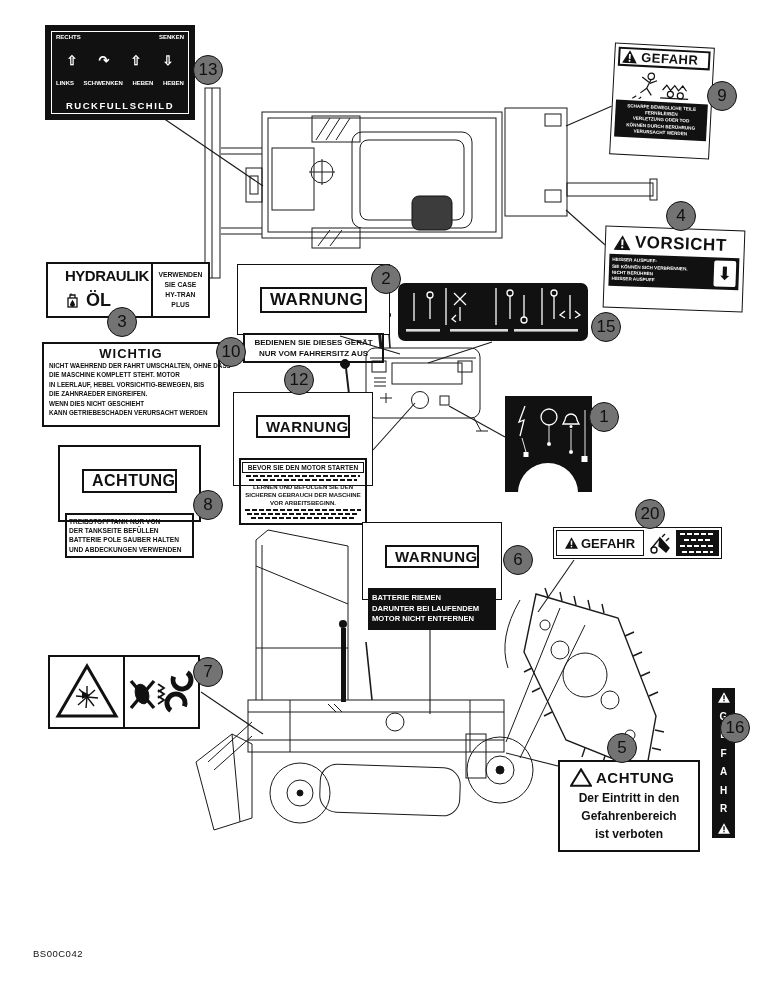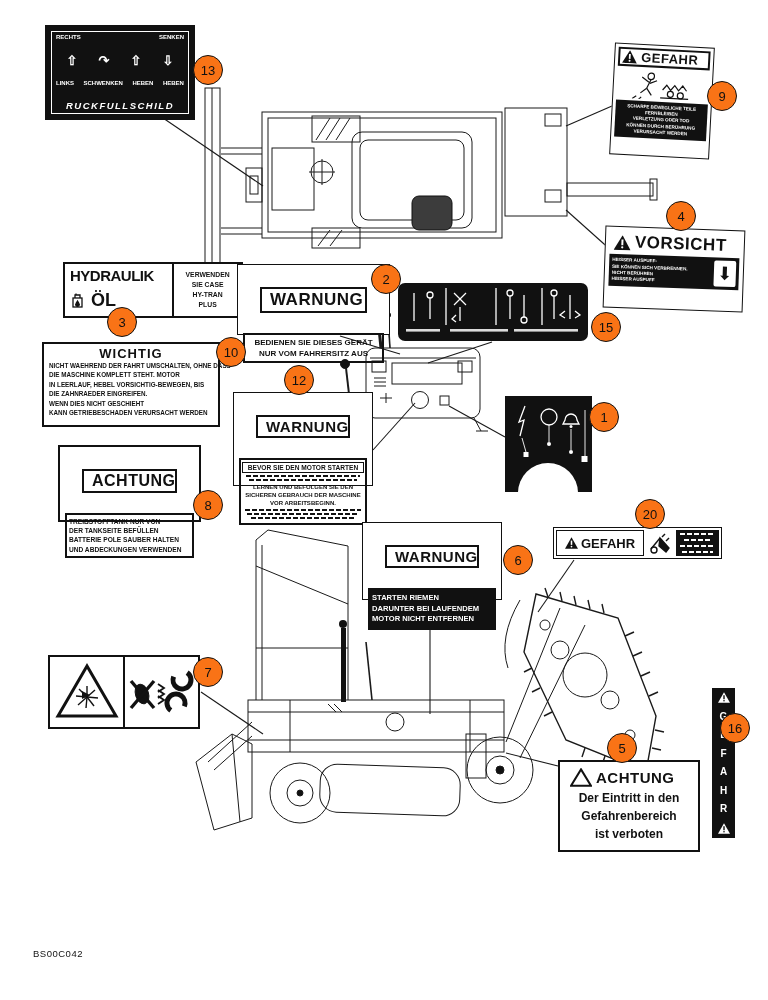--- a/index.html
+++ b/index.html
@@ -6,48 +6,48 @@
   body{
     width:768px;height:1000px;background:#fff;position:relative;
     font-family:"Liberation Sans", sans-serif;color:#111;overflow:hidden;
   }
   .stage{position:absolute;left:0;top:0;width:768px;height:1000px;}
   svg.underlay{position:absolute;left:0;top:0;z-index:0;}
   .decal{position:absolute;background:#fff;border:2px solid #111;box-sizing:border-box;z-index:2;}
   .hdr{display:flex;align-items:center;gap:4px;border:2px solid #111;margin:20px;padding:1px 4px;font-weight:bold;letter-spacing:.5px;white-space:nowrap;}
   .bodybox{border:2px solid #111;margin:0 3px 3px;padding:2px;font-weight:bold;text-align:center;}
   .callout{position:absolute;width:30px;height:30px;border:1.6px solid #111;border-radius:50%;
-    background:#f97316;display:flex;align-items:center;justify-content:center;
-    font-size:13px;z-index:4;box-sizing:border-box;}
+    background:#737373;display:flex;align-items:center;justify-content:center;
+    font-size:17px;z-index:4;box-sizing:border-box;}
   .micro{height:2px;background:repeating-linear-gradient(90deg,#111 0 5px,rgba(0,0,0,0) 5px 7px);margin:2px auto;}
   .microw{height:2px;background:repeating-linear-gradient(90deg,#fff 0 5px,rgba(0,0,0,0) 5px 7px);margin:2px auto;}
 
   
   #d13{left:45px;top:25px;width:150px;height:95px;background:#111;color:#fff;padding:4px;}
   #d13 .frame{border:1.5px solid #fff;height:100%;box-sizing:border-box;display:flex;flex-direction:column;
     justify-content:space-between;font-size:6px;font-weight:bold;padding:2px 4px;}
   #d13 .row{display:flex;justify-content:space-between;}
   #d13 .arrows{display:flex;justify-content:space-around;font-size:13px;line-height:13px;color:#fff;}
-  #d13 .title{text-align:center;font-size:9.5px;letter-spacing:1.5px;font-style:italic;}
+  #d13 .title{text-align:center;font-size:9.5px;letter-spacing:1.5px;}
 
   
   #d9{left:612px;top:45px;width:100px;height:112px;border-width:1.5px;padding:2px;transform:rotate(3deg);}
   #d9 .hdr{font-size:13px;margin:1px;padding:0 2px;}
   #d9 .pict{height:32px;display:flex;align-items:center;justify-content:center;}
   #d9 .blk{background:#111;color:#fff;font-size:4.6px;line-height:1.35;font-weight:bold;text-align:center;padding:3px 1px;margin:1px;}
 
   
   #d4{left:604px;top:228px;width:140px;height:82px;border-width:1.5px;padding:3px;transform:rotate(2deg);}
   #d4 .hdr{border:none;margin:1px;font-size:17px;}
   #d4 .blk{background:#111;color:#fff;display:flex;align-items:center;gap:4px;padding:3px;margin:1px;}
   #d4 .lines{font-size:4.6px;line-height:1.4;font-weight:bold;flex:1;text-align:left;}
   #d4 .chip{background:#fff;color:#111;width:22px;height:26px;display:flex;align-items:center;justify-content:center;font-size:18px;border-radius:2px;}
 
   
-  #d3{left:63px;top:262px;width:180px;height:56px;display:flex;}
+  #d3{left:46px;top:262px;width:164px;height:56px;display:flex;padding-left:12px;}
   #d3 .left{flex:1.5;padding:3px 2px 2px 5px;position:relative;border-right:2px solid #111;}
   #d3 .t1{font-size:15px;font-weight:bold;letter-spacing:-.5px;}
   #d3 .t2row{display:flex;align-items:center;gap:6px;margin-top:6px;}
   #d3 .t2{font-size:18px;font-weight:bold;}
   #d3 .right{flex:1;display:flex;flex-direction:column;align-items:center;justify-content:center;
     font-size:6.8px;font-weight:bold;line-height:1.5;text-align:center;}
 
   
   #d2{left:237px;top:264px;width:153px;height:71px;border-width:1.5px;padding:2px;}
   #d2 .hdr{font-size:17px;}
@@ -454,21 +454,21 @@
   <div class="decal" id="d6">
     <div class="hdr">
       <svg width="17" height="15" viewBox="0 0 24 21">
           <path d="M12 0 L24 21 H0 Z" fill="#111"></path>
           <rect x="10.6" y="6" width="2.8" height="8" fill="#fff"></rect>
           <circle cx="12" cy="17" r="1.6" fill="#fff"></circle>
         </svg>
       <span>WARNUNG</span>
     </div>
     <div class="blk">
-      <div>STARTEN RIEMEN</div>
+      <div>BATTERIE RIEMEN</div>
       <div>DARUNTER BEI LAUFENDEM</div>
       <div>MOTOR NICHT ENTFERNEN</div>
     </div>
   </div>
 
   <div class="decal" id="d14">
     <div class="seg1">
       <svg width="13" height="12" viewBox="0 0 24 21">
           <path d="M12 0 L24 21 H0 Z" fill="#111"></path>
           <rect x="10.6" y="6" width="2.8" height="8" fill="#fff"></rect>

